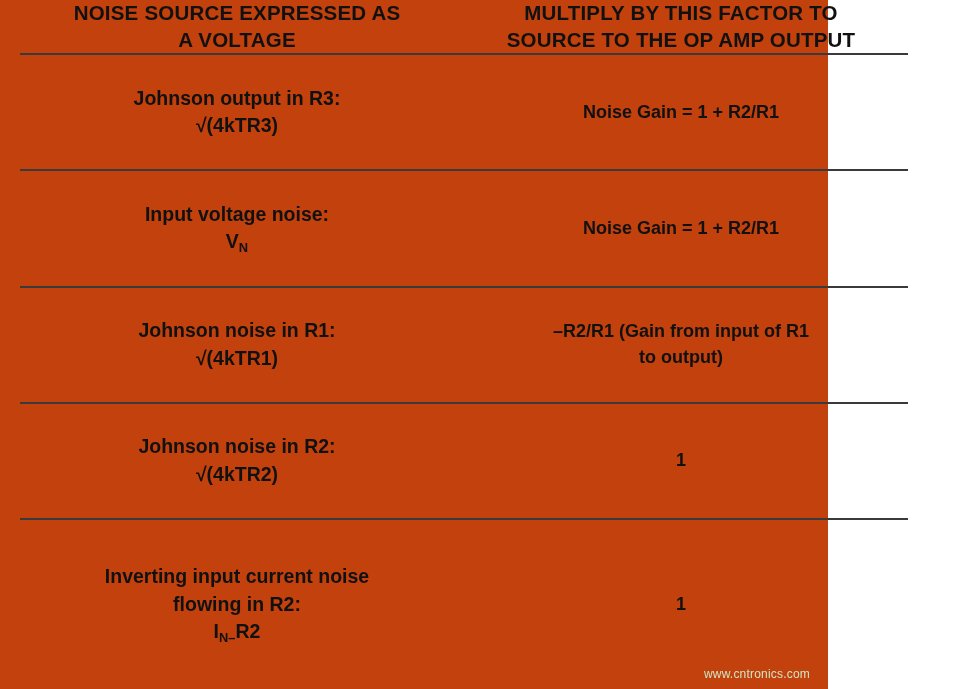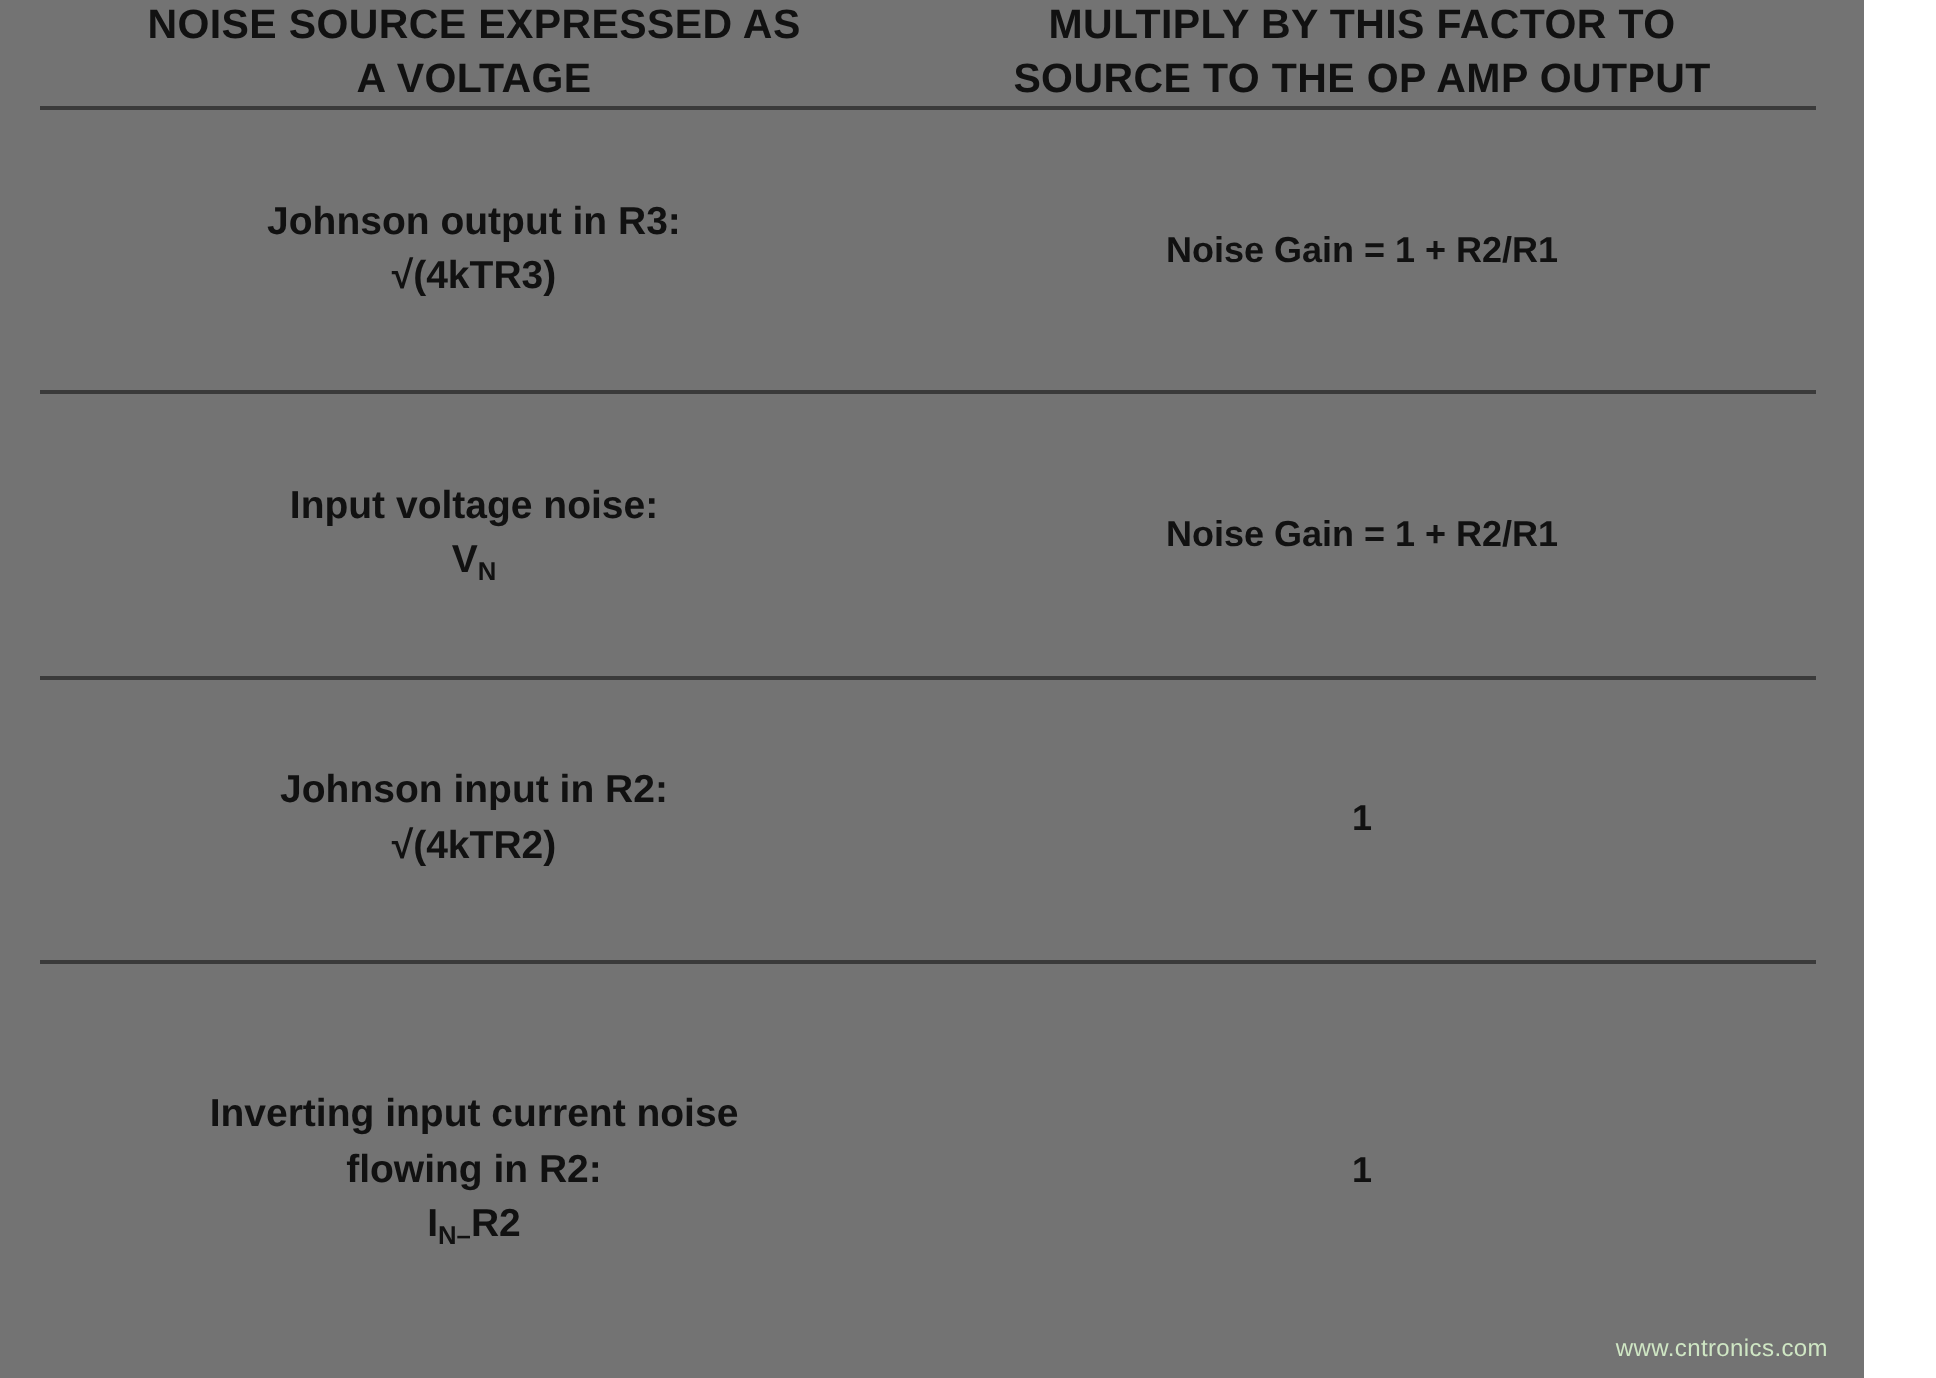--- a/index.html
+++ b/index.html
@@ -10,23 +10,23 @@
   body {
     width: 968px;
     height: 689px;
     font-family: "Liberation Sans", sans-serif;
     color: #111111;
     overflow: hidden;
   }
 
   .sheet {
     position: relative;
-    width: 932px;
+    width: 828px;
     height: 689px;
-    background: #737373;
+    background: #c2410c;
     box-sizing: border-box;
   }
 
   
   .noise-table {
     position: absolute;
     left: 20px;
     top: 0;
     width: 888px;      
     height: 689px;
@@ -158,24 +158,34 @@
       <tr class="rule-below">
         <td class="cell-left body-txt">
           <span class="ln">Input voltage noise:</span>
           <span class="ln"><span>V</span><sub class="sb">N</sub></span>
         </td>
         <td class="gain-txt pad-r3-right">
           <span class="ln">Noise Gain = 1 + R2/R1</span>
         </td>
       </tr>
 
-
-      <tr class="rule-below">
-        <td class="cell-left body-txt">
-          <span class="ln">Johnson input in R2:</span>
+      <tr class="rule-below">
+        <td class="cell-left body-txt">
+          <span class="ln">Johnson noise in R1:</span>
+          <span class="ln rad">√(4kTR1)</span>
+        </td>
+        <td class="gain-txt">
+          <span class="ln">–R2/R1 (Gain from input of R1</span>
+          <span class="ln">to output)</span>
+        </td>
+      </tr>
+
+      <tr class="rule-below">
+        <td class="cell-left body-txt">
+          <span class="ln">Johnson noise in R2:</span>
           <span class="ln rad">√(4kTR2)</span>
         </td>
         <td class="gain-txt pad-r5-right">
           <span class="ln">1</span>
         </td>
       </tr>
 
       <tr>
         <td class="cell-left body-txt">
           <span class="ln">Inverting input current noise</span>

